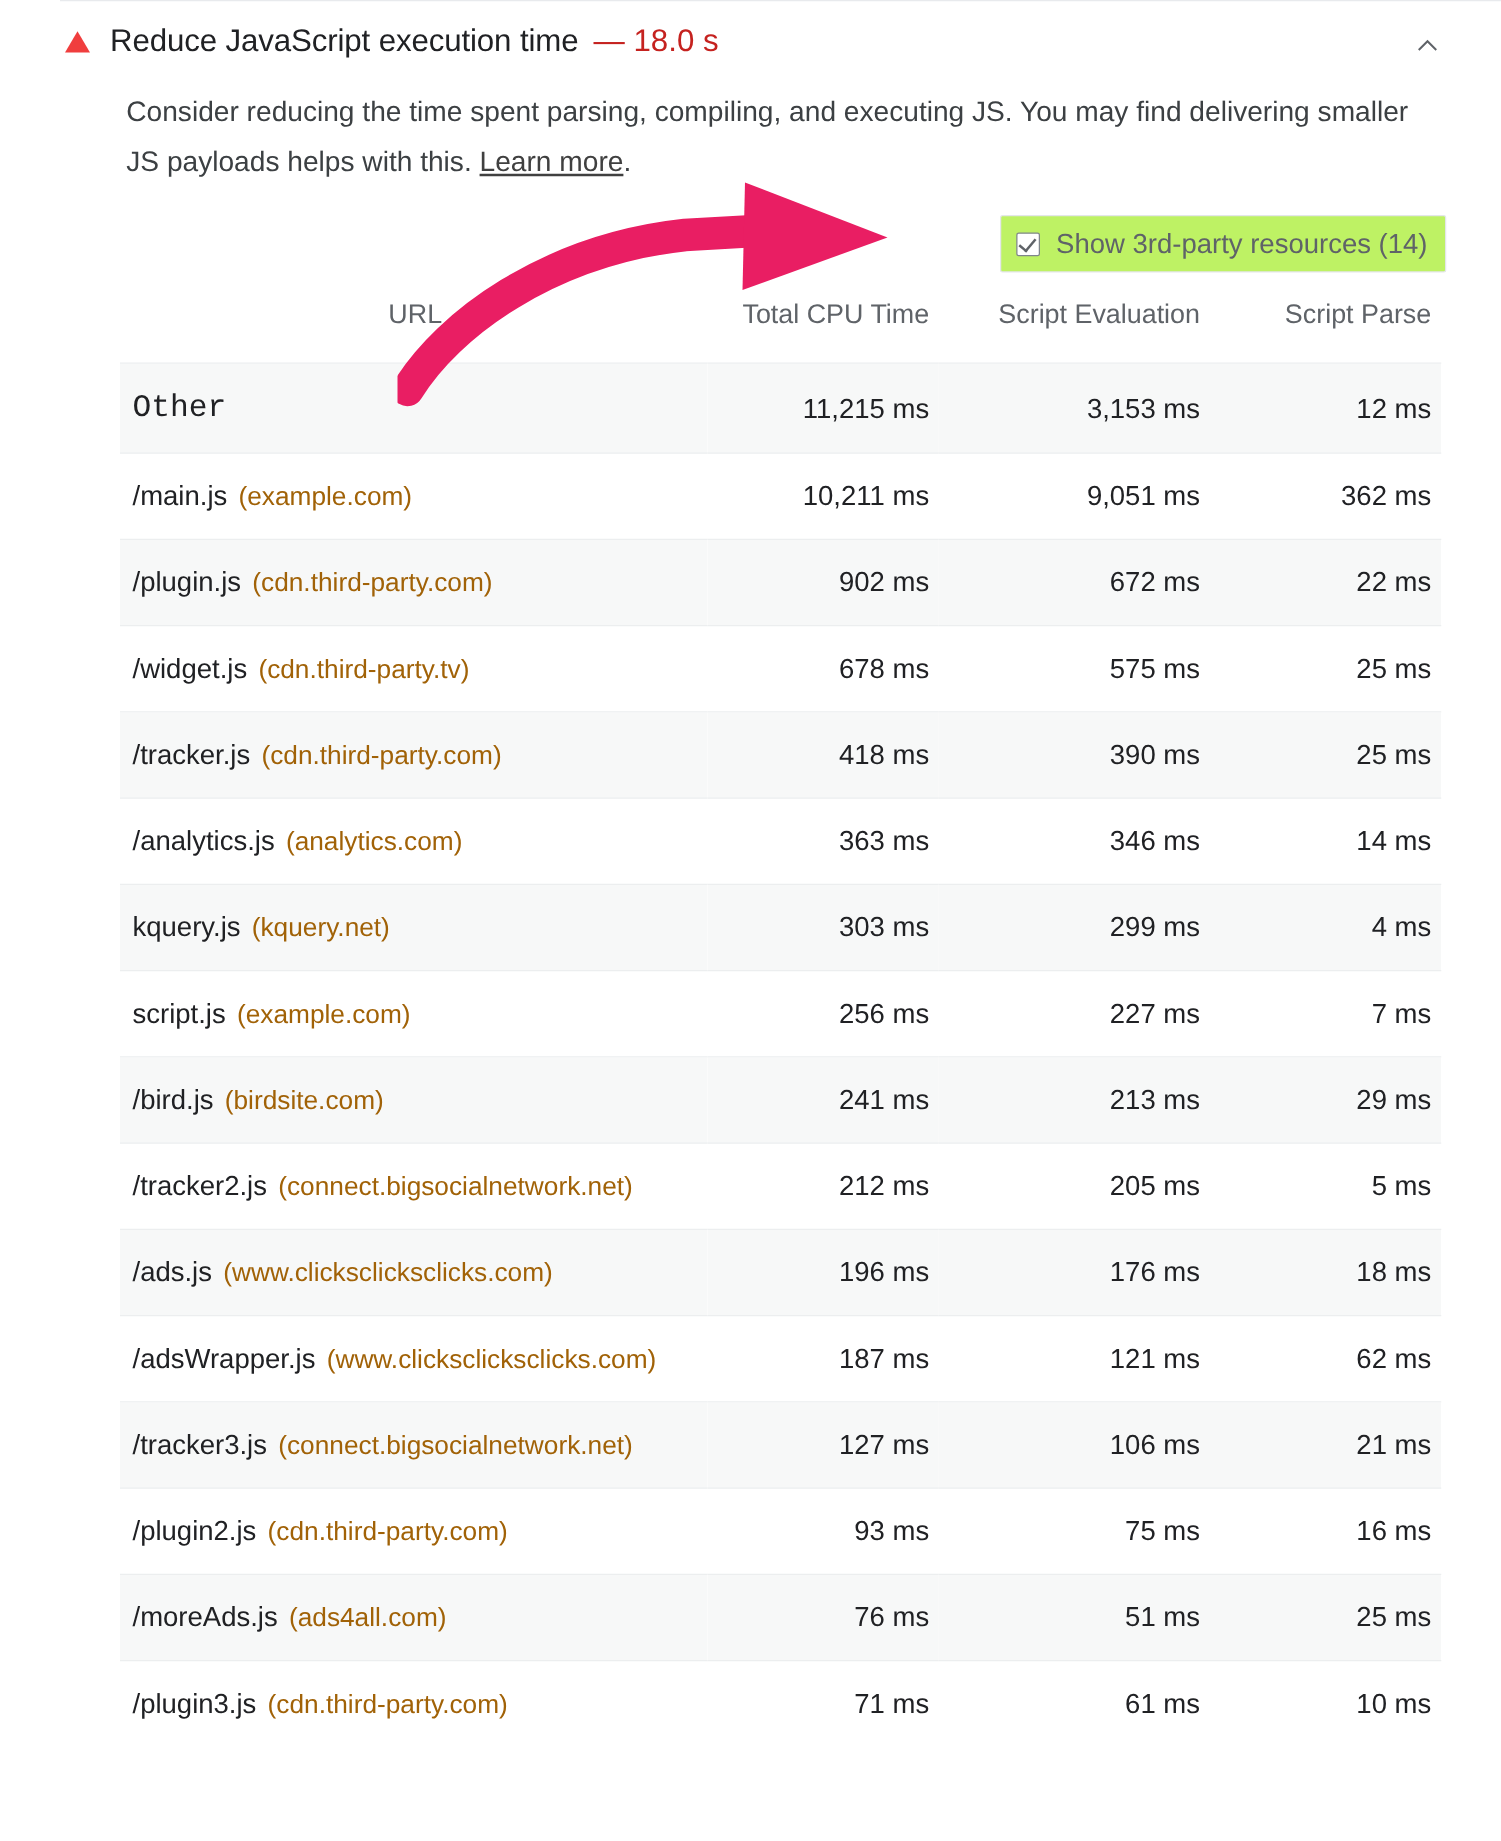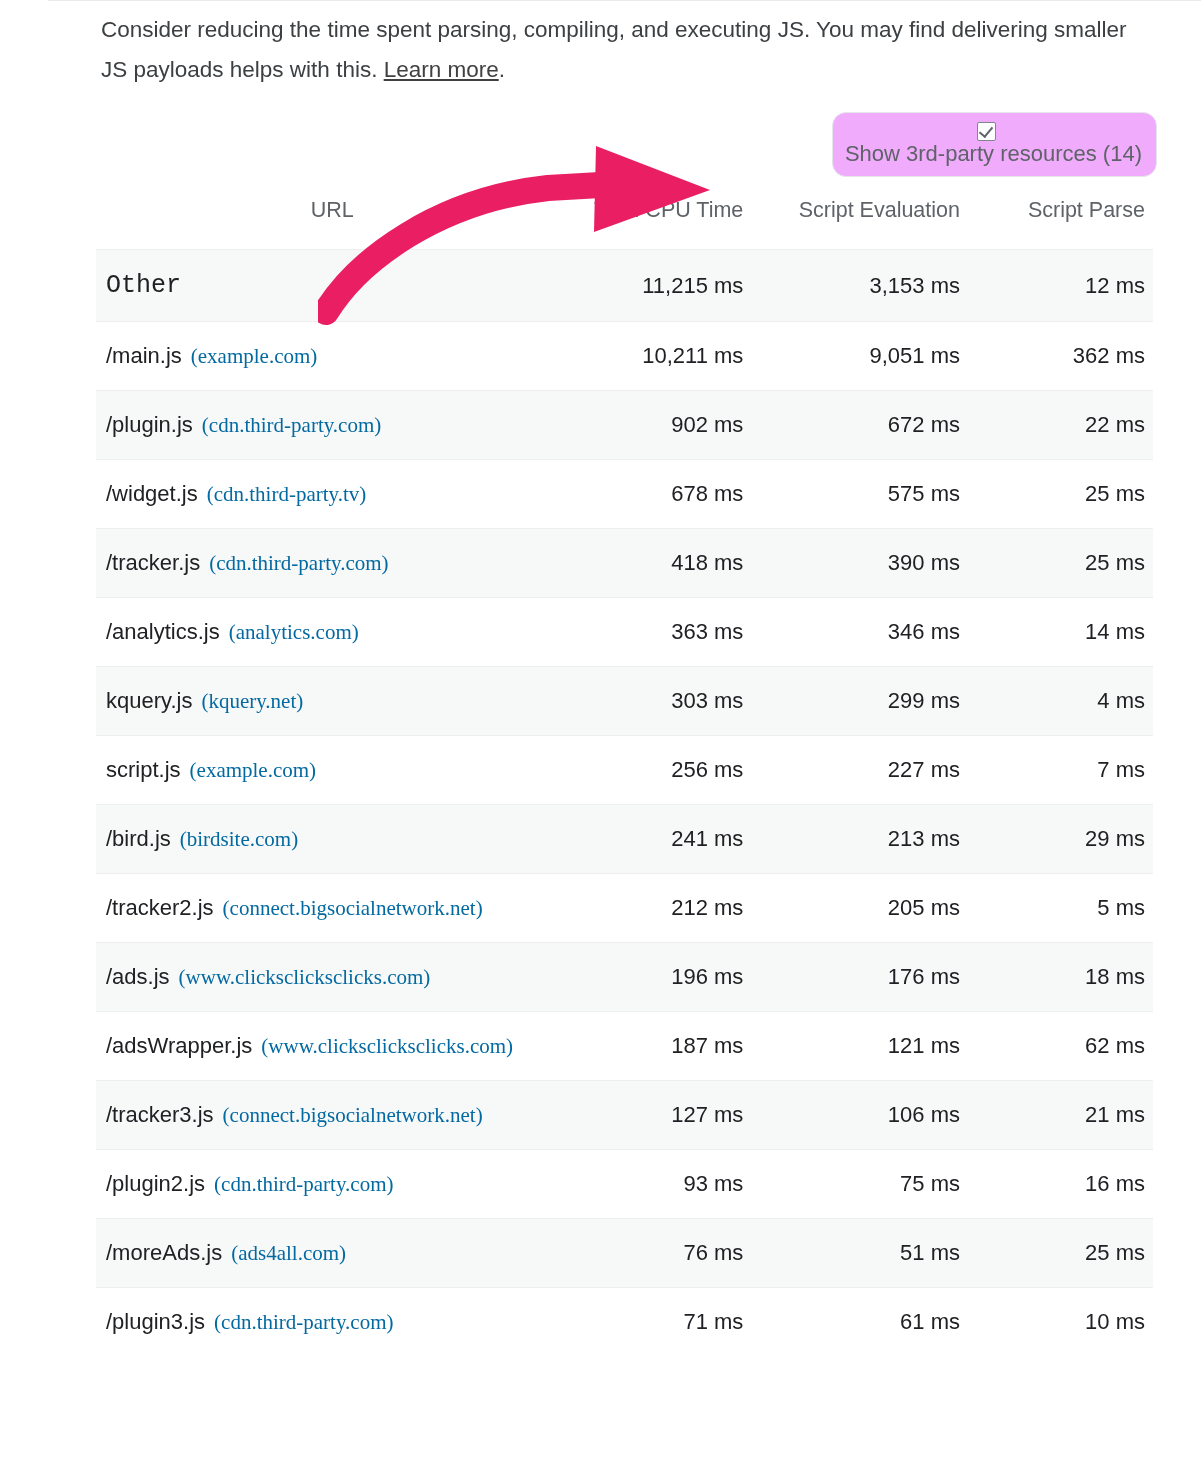--- a/index.html
+++ b/index.html
@@ -87,24 +87,23 @@
   
   .third-party-row {
     display: flex;
     justify-content: flex-end;
     padding: 22px 44px 0 0;
   }
   .third-party-box {
     display: flex;
     align-items: center;
     border: 1px solid #e4e6e9;
-    border-radius: 14px;
+    border-radius: 2px;
     padding: 9px 14px 9px 12px;
-    background: #f0abfc;
-    flex-direction: column;
+    background: #bef264;
   }
   .tp-checkbox {
     width: 17px;
     height: 17px;
     border: 1px solid #80868b;
     border-radius: 2px;
     background: #fff;
     position: relative;
     margin-right: 13px;
     flex: 0 0 auto;
@@ -162,24 +161,23 @@
     white-space: nowrap;
     overflow: hidden;
     text-overflow: ellipsis;
   }
   td.url-cell {
     text-align: left;
     padding-left: 10px;
   }
   td.num-cell { text-align: right; }
   .host {
-    color: #0369a1;
+    color: #a16207;
     font-size: 21px;
     margin-left: 9px;
-    font-family: Liberation Serif, serif;
   }
   tr.zebra td { background: #f7f8f8; }
   tr.row td {
     border-top: 1px solid #eceeef;
   }
   .mono {
     font-family: "Liberation Mono", monospace;
     font-size: 25px;
   }
 
@@ -193,20 +191,31 @@
     pointer-events: none;
   }
 </style>
 </head>
 <body>
 
 <div class="audit">
 
   <div class="top-divider"></div>
 
+  <div class="audit-header">
+    <div class="fail-triangle"></div>
+    <span class="audit-title">Reduce JavaScript execution time</span>
+    <span class="audit-dash">—</span>
+    <span class="audit-value">18.0 s</span>
+    <span class="chevron-up">
+      <svg width="22" height="22" viewBox="0 0 22 22" aria-hidden="true">
+        <polyline points="4,14 11,7 18,14" fill="none" stroke="#5f6368" stroke-width="1.6"></polyline>
+      </svg>
+    </span>
+  </div>
 
   <div class="audit-desc">
     <span>Consider reducing the time spent parsing, compiling, and executing JS. You may find delivering smaller JS payloads helps with this. </span><a href="#">Learn more</a><span>.</span>
   </div>
 
   <div class="third-party-row">
     <div class="third-party-box">
       <span class="tp-checkbox"></span>
       <span class="tp-label">Show 3rd-party resources (14)</span>
     </div>

